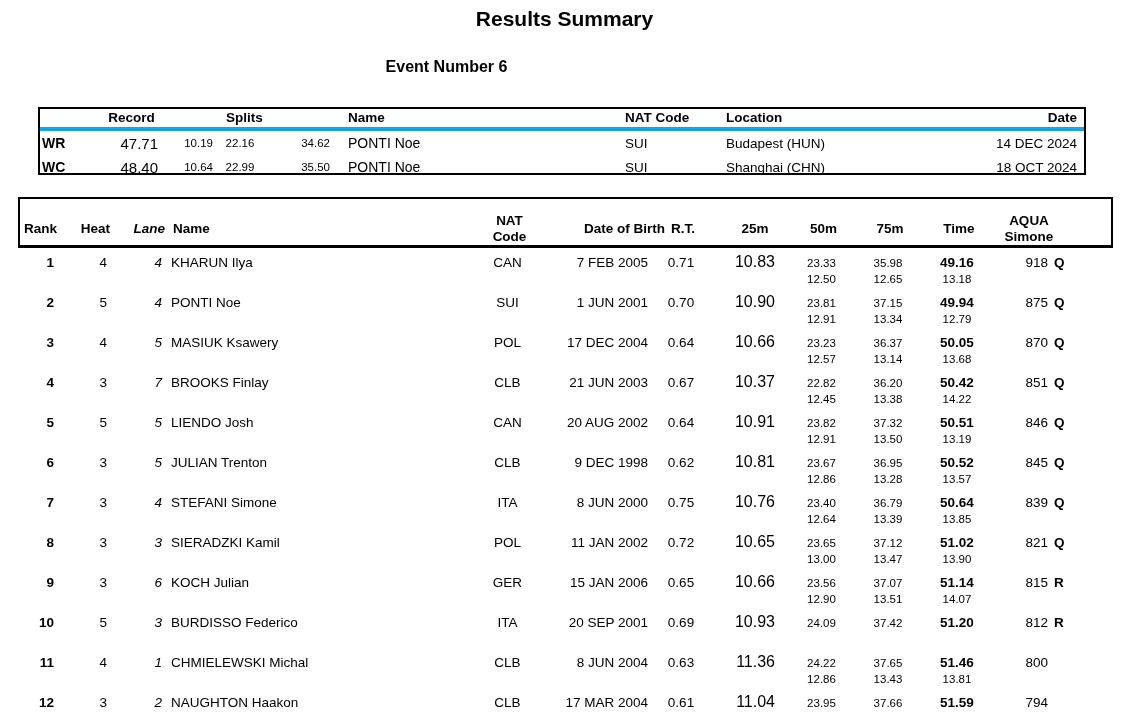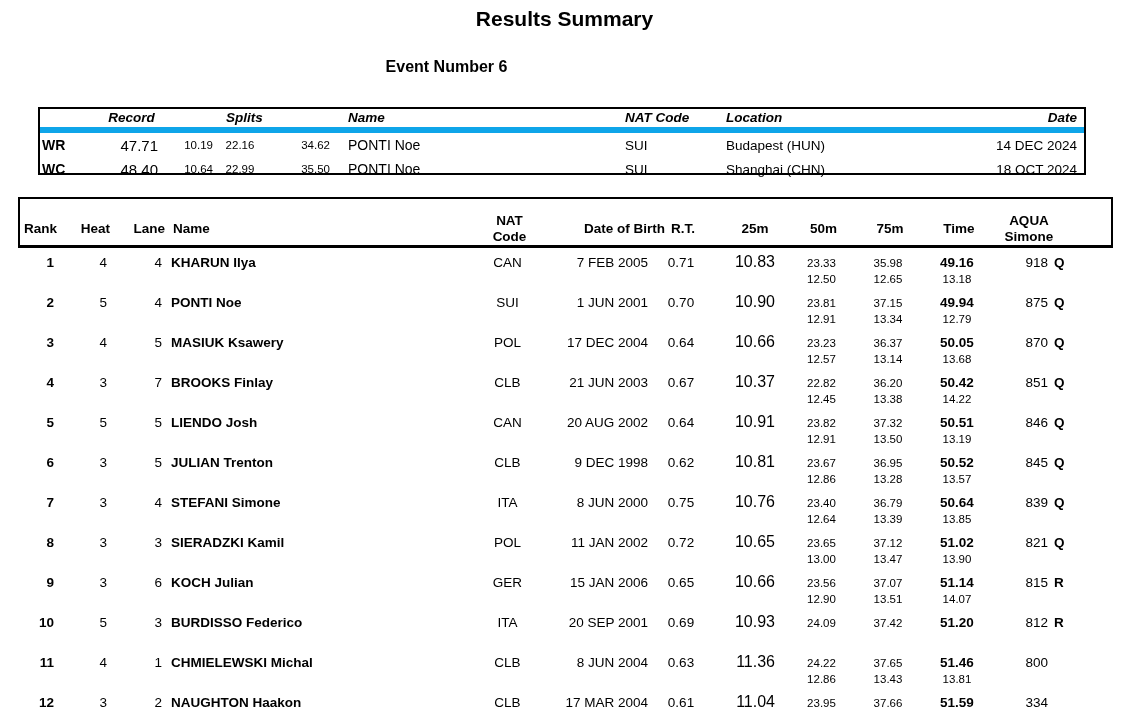--- a/index.html
+++ b/index.html
@@ -8,21 +8,21 @@
   .title{position:absolute;top:7px;left:0;width:1129px;text-align:center;
          font-size:21px;font-weight:bold;}
   .subtitle{position:absolute;top:58px;left:0;width:893px;text-align:center;
             font-size:16px;font-weight:bold;}
 
   
   .records{position:absolute;left:38px;top:107px;width:1048px;height:68px;
            border:2px solid #000;box-sizing:border-box;}
   .rec-grid{display:grid;grid-template-columns:65px 53px 56px 53px 64px 287px 105px 213px 144px;
             align-items:center;}
-  .rec-head{height:18px;border-bottom:6px solid #0ea5e9;font-weight:bold;font-size:13.5px;line-height:18px;font-style:italic;}
+  .rec-head{height:18px;border-bottom:4px solid #0ea5e9;font-weight:bold;font-size:13.5px;line-height:18px;}
   .rec-row{height:24px;font-size:13.5px;}
   .rc-label{grid-column:1;padding-left:2px;font-weight:bold;font-size:14px;}
   .rc-record{grid-column:2;text-align:right;font-size:15px;}
   .rc-splits{grid-column:3 / span 3;text-align:center;}
   .rc-s1{grid-column:3;text-align:right;padding-right:1px;font-size:11.5px;}
   .rc-s2{grid-column:4;text-align:center;padding-right:1px;font-size:11.5px;}
   .rc-s3{grid-column:5;text-align:right;padding-right:1px;font-size:11.5px;}
   .rc-name{grid-column:6;padding-left:17px;font-size:14px;}
   .rc-nat{grid-column:7;padding-left:7px;}
   .rc-loc{grid-column:8;padding-left:3px;}
@@ -31,21 +31,21 @@
   .rec-head .rc-name{font-size:13.5px;}
 
   
   .res-grid{display:grid;grid-template-columns:42px 52px 53px 310px 65px 122px 38px 85px 73px 60px 78px 117px;}
   .res-header{position:absolute;left:18px;top:197px;width:1095px;height:51px;box-sizing:border-box;
               border:2px solid #000;border-bottom:3px solid #000;}
   .res-header .res-grid{height:59px;align-items:center;font-weight:bold;font-size:13.5px;}
   .two-line{line-height:16px;text-align:center;}
   .g-rank{grid-column:1;}
   .g-heat{grid-column:2;}
-  .g-lane{grid-column:3;}
+  .g-lane{grid-column:3;font-style:italic;}
   .g-name{grid-column:4;}
   .g-nat{grid-column:5;}
   .g-dob{grid-column:6;}
   .g-rt{grid-column:7;}
   .g-m25{grid-column:8;}
   .g-m50{grid-column:9;}
   .g-m75{grid-column:10;}
   .g-time{grid-column:11;}
   .g-aqua{grid-column:12;}
   .hd .g-rank{padding-left:4px;}
@@ -59,21 +59,21 @@
   .hd .g-m50,.hd .g-m75,.hd .g-time{text-align:center;}
   .hd .g-aqua{text-align:center;padding-right:55px;}
 
   .res-body{position:absolute;left:18px;top:252px;width:1095px;}
   .res-block{height:40px;}
   .line1{height:19px;line-height:19px;font-size:13.5px;align-items:baseline;}
   .line2{height:18px;line-height:17px;}
   .line1 .g-rank{text-align:right;padding-right:6px;font-weight:bold;}
   .line1 .g-heat{text-align:right;padding-right:5px;}
   .line1 .g-lane{text-align:right;padding-right:3px;}
-  .line1 .g-name{padding-left:6px;font-weight:bold;}
+  .line1 .g-name{padding-left:6px;font-weight:normal;}
   .line1 .g-nat{text-align:center;}
   .line1 .g-dob{text-align:right;padding-right:14px;}
   .line1 .g-rt{text-align:center;}
   .line1 .g-m25{text-align:right;padding-right:10px;font-size:16px;}
   .line1 .g-m50,.line1 .g-m75{text-align:center;font-size:11.5px;}
   .line1 .g-time{text-align:center;font-weight:bold;}
   .line1 .g-aqua{display:flex;}
   .pts{display:inline-block;width:52px;text-align:right;}
   .qual{display:inline-block;margin-left:6px;font-weight:bold;}
   .line2 .g-m50,.line2 .g-m75,.line2 .g-time{text-align:center;font-size:11.5px;font-weight:normal;}
@@ -424,21 +424,21 @@
       <div class="g-lane">2</div>
       <div class="g-name">NAUGHTON Haakon</div>
       <div class="g-nat">CLB</div>
       <div class="g-dob">17 MAR 2004</div>
       <div class="g-rt">0.61</div>
       <div class="g-m25">11.04</div>
       <div class="g-m50">23.95</div>
       <div class="g-m75">37.66</div>
       <div class="g-time">51.59</div>
       <div class="g-aqua">
-        <span class="pts">334</span>
+        <span class="pts">794</span>
         <span class="qual"></span>
       </div>
     </div>
     <div class="res-grid line2">
       <div class="g-m50">12.91</div>
       <div class="g-m75">13.71</div>
       <div class="g-time">13.93</div>
     </div>
   </div>
 </div>

